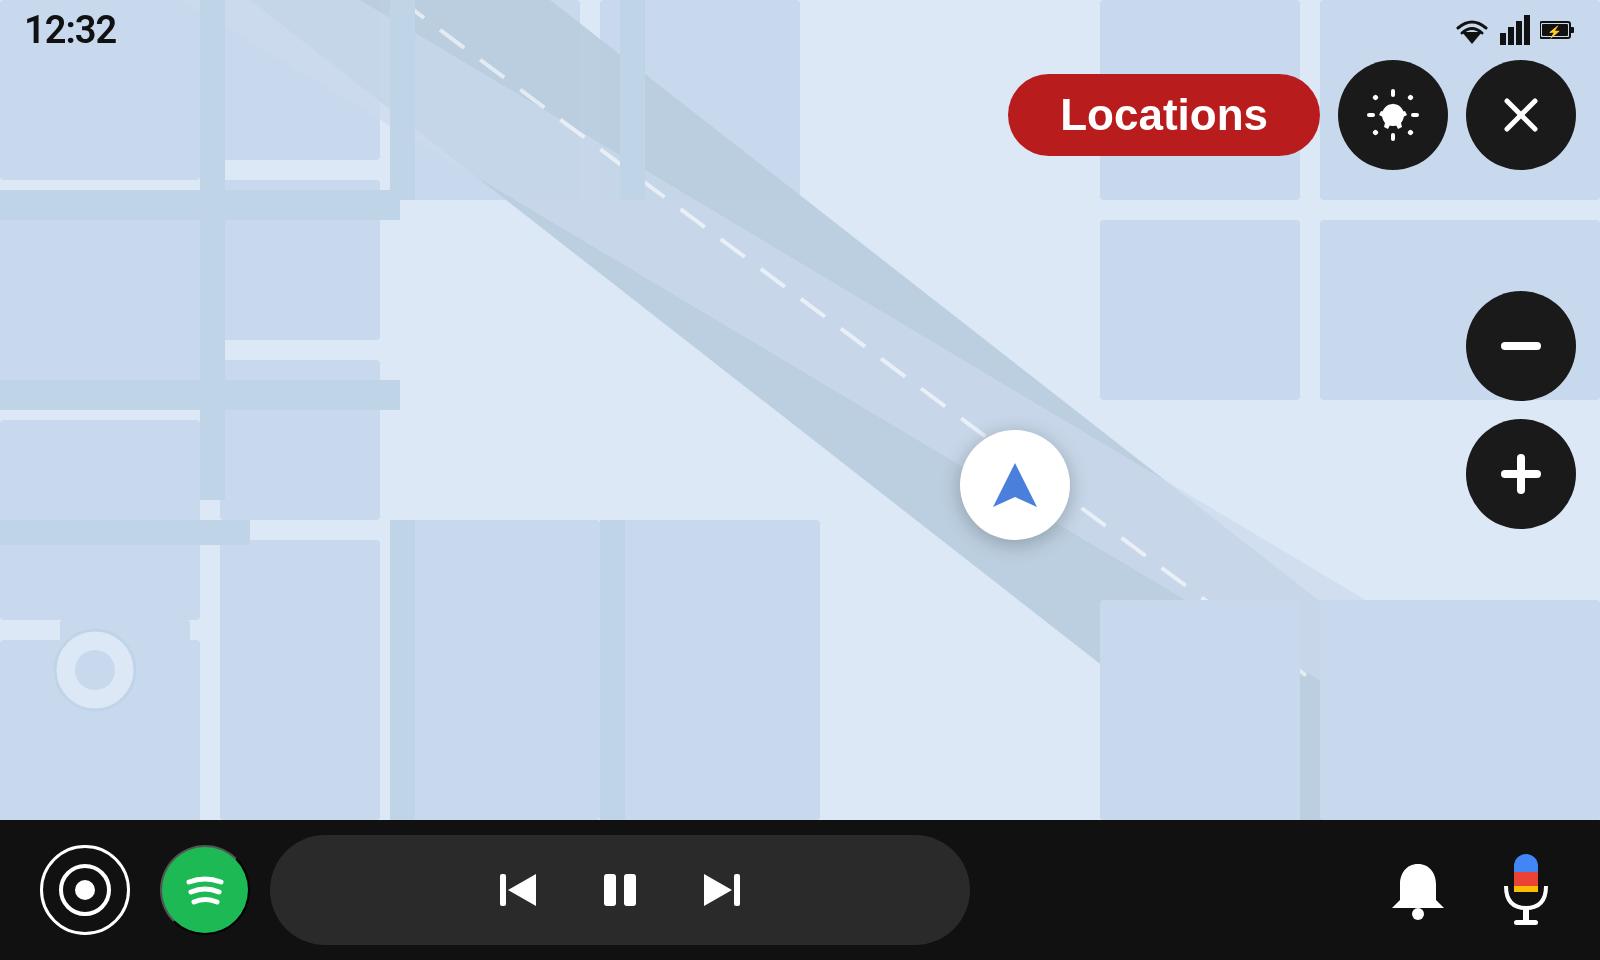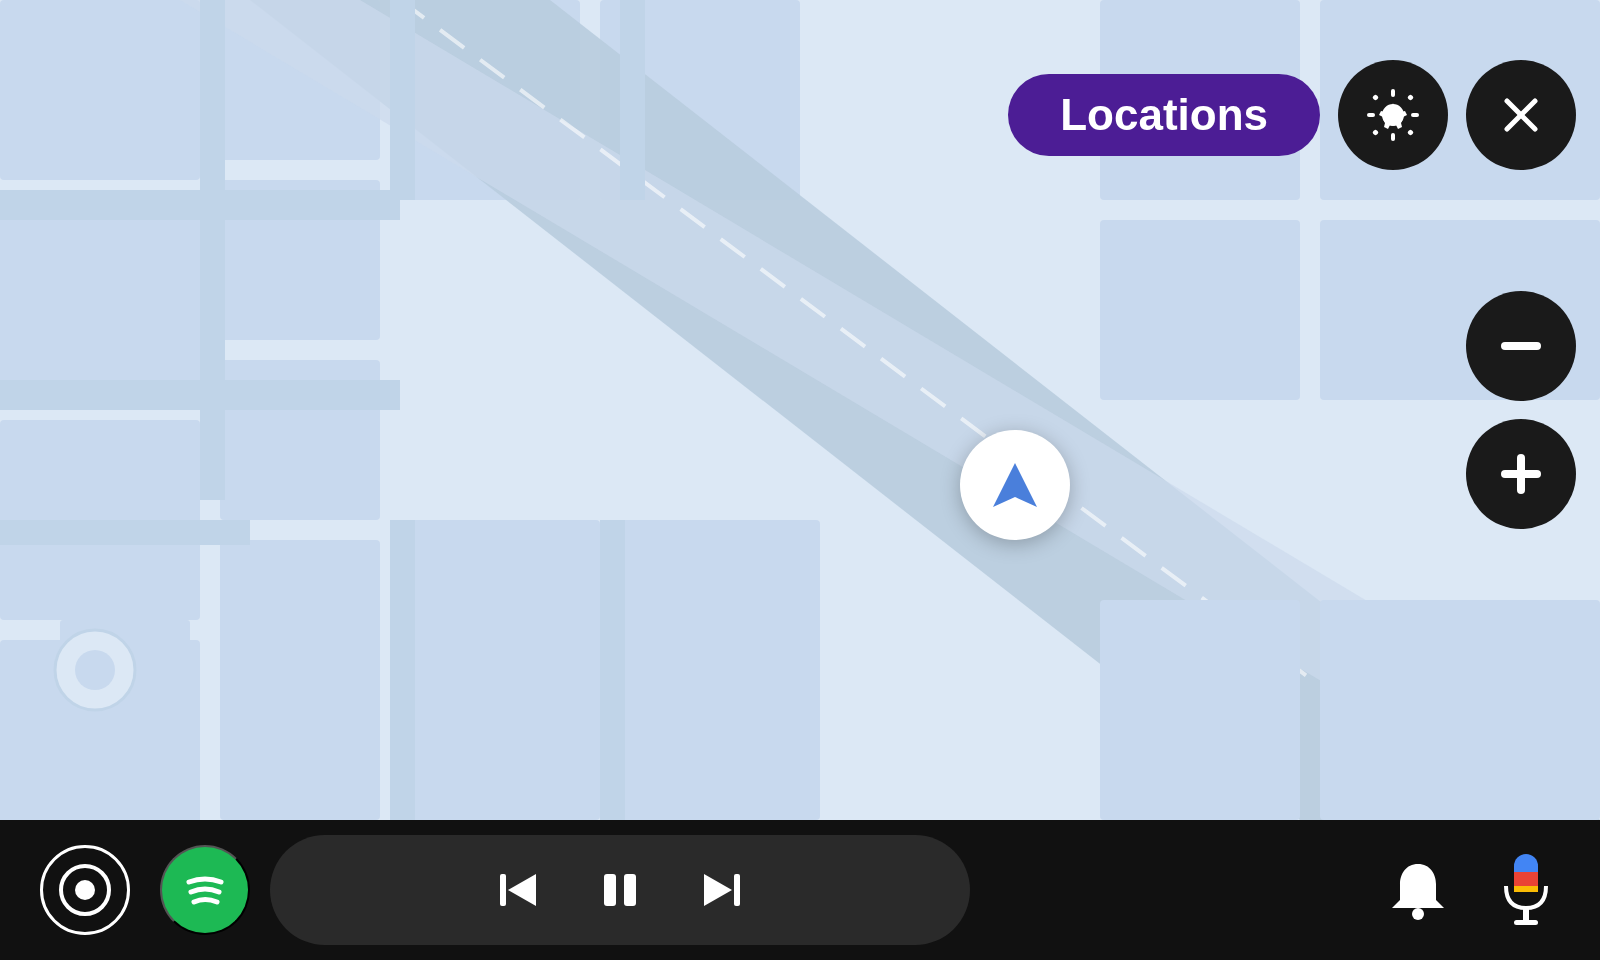--- a/index.html
+++ b/index.html
@@ -60,21 +60,21 @@
       position: absolute;
       top: 60px;
       right: 24px;
       display: flex;
       align-items: center;
       gap: 18px;
       z-index: 10;
     }
 
     #locations-btn {
-      background: #4c1d95;
+      background: #b91c1c;
       color: #fff;
       border: none;
       border-radius: 50px;
       padding: 16px 52px;
       font-size: 44px;
       font-weight: 600;
       cursor: pointer;
       letter-spacing: 0;
     }
 
@@ -277,20 +277,46 @@
     <circle cx="95" cy="670" r="40" fill="#dce8f5" stroke="#c0d4e8" stroke-width="3"></circle>
     <circle cx="95" cy="670" r="20" fill="#c8d9ee"></circle>
   </svg>
 
   <div id="nav-arrow">
     <svg width="60" height="60" viewBox="0 0 60 60">
       <polygon points="30,8 52,52 30,42 8,52" fill="#4a7fdb"></polygon>
     </svg>
   </div>
 
+  <div id="status-bar">
+    <span id="time">12:32</span>
+    <div id="status-icons">
+
+      <svg width="36" height="28" viewBox="0 0 36 28">
+        <polygon points="18,28 28,16 8,16" fill="#111"></polygon>
+        <path d="M4,12 Q18,0 32,12" fill="none" stroke="#111" stroke-width="3" stroke-linecap="round"></path>
+        <path d="M8,17 Q18,8 28,17" fill="none" stroke="#111" stroke-width="3" stroke-linecap="round"></path>
+      </svg>
+
+      <svg width="30" height="30" viewBox="0 0 30 30">
+        <rect x="0" y="18" width="6" height="12" fill="#111"></rect>
+        <rect x="8" y="12" width="6" height="18" fill="#111"></rect>
+        <rect x="16" y="6" width="6" height="24" fill="#111"></rect>
+        <rect x="24" y="0" width="6" height="30" fill="#111"></rect>
+      </svg>
+
+      <svg width="36" height="22" viewBox="0 0 36 22">
+        <rect x="0" y="3" width="30" height="16" rx="2" fill="none" stroke="#111" stroke-width="2"></rect>
+        <rect x="30" y="8" width="4" height="6" rx="1" fill="#111"></rect>
+        <rect x="2" y="5" width="26" height="12" rx="1" fill="#111"></rect>
+
+        <text x="7" y="17" font-size="12" fill="#fff" font-weight="bold">⚡</text>
+      </svg>
+    </div>
+  </div>
 
   <div id="top-controls">
     <button id="locations-btn">Locations</button>
     <button class="circle-btn">
       <svg width="56" height="56" viewBox="0 0 56 56">
         <circle cx="28" cy="28" r="9" fill="none" stroke="#fff" stroke-width="4"></circle>
         <path d="M28,4 L30,12 A18,18 0 0 1 44,22 L52,20 L56,28 L48,32 A18,18 0 0 1 44,44 L46,52 L38,56 L34,48 A18,18 0 0 1 22,48 L18,56 L10,52 L12,44 A18,18 0 0 1 8,32 L0,28 L4,20 L12,22 A18,18 0 0 1 26,12 L28,4 Z" fill="#fff" transform="scale(0.5) translate(28,28)"></path>
         <g fill="#fff">
           <rect x="26" y="2" width="4" height="8" rx="2"></rect>
           <rect x="26" y="46" width="4" height="8" rx="2"></rect>

